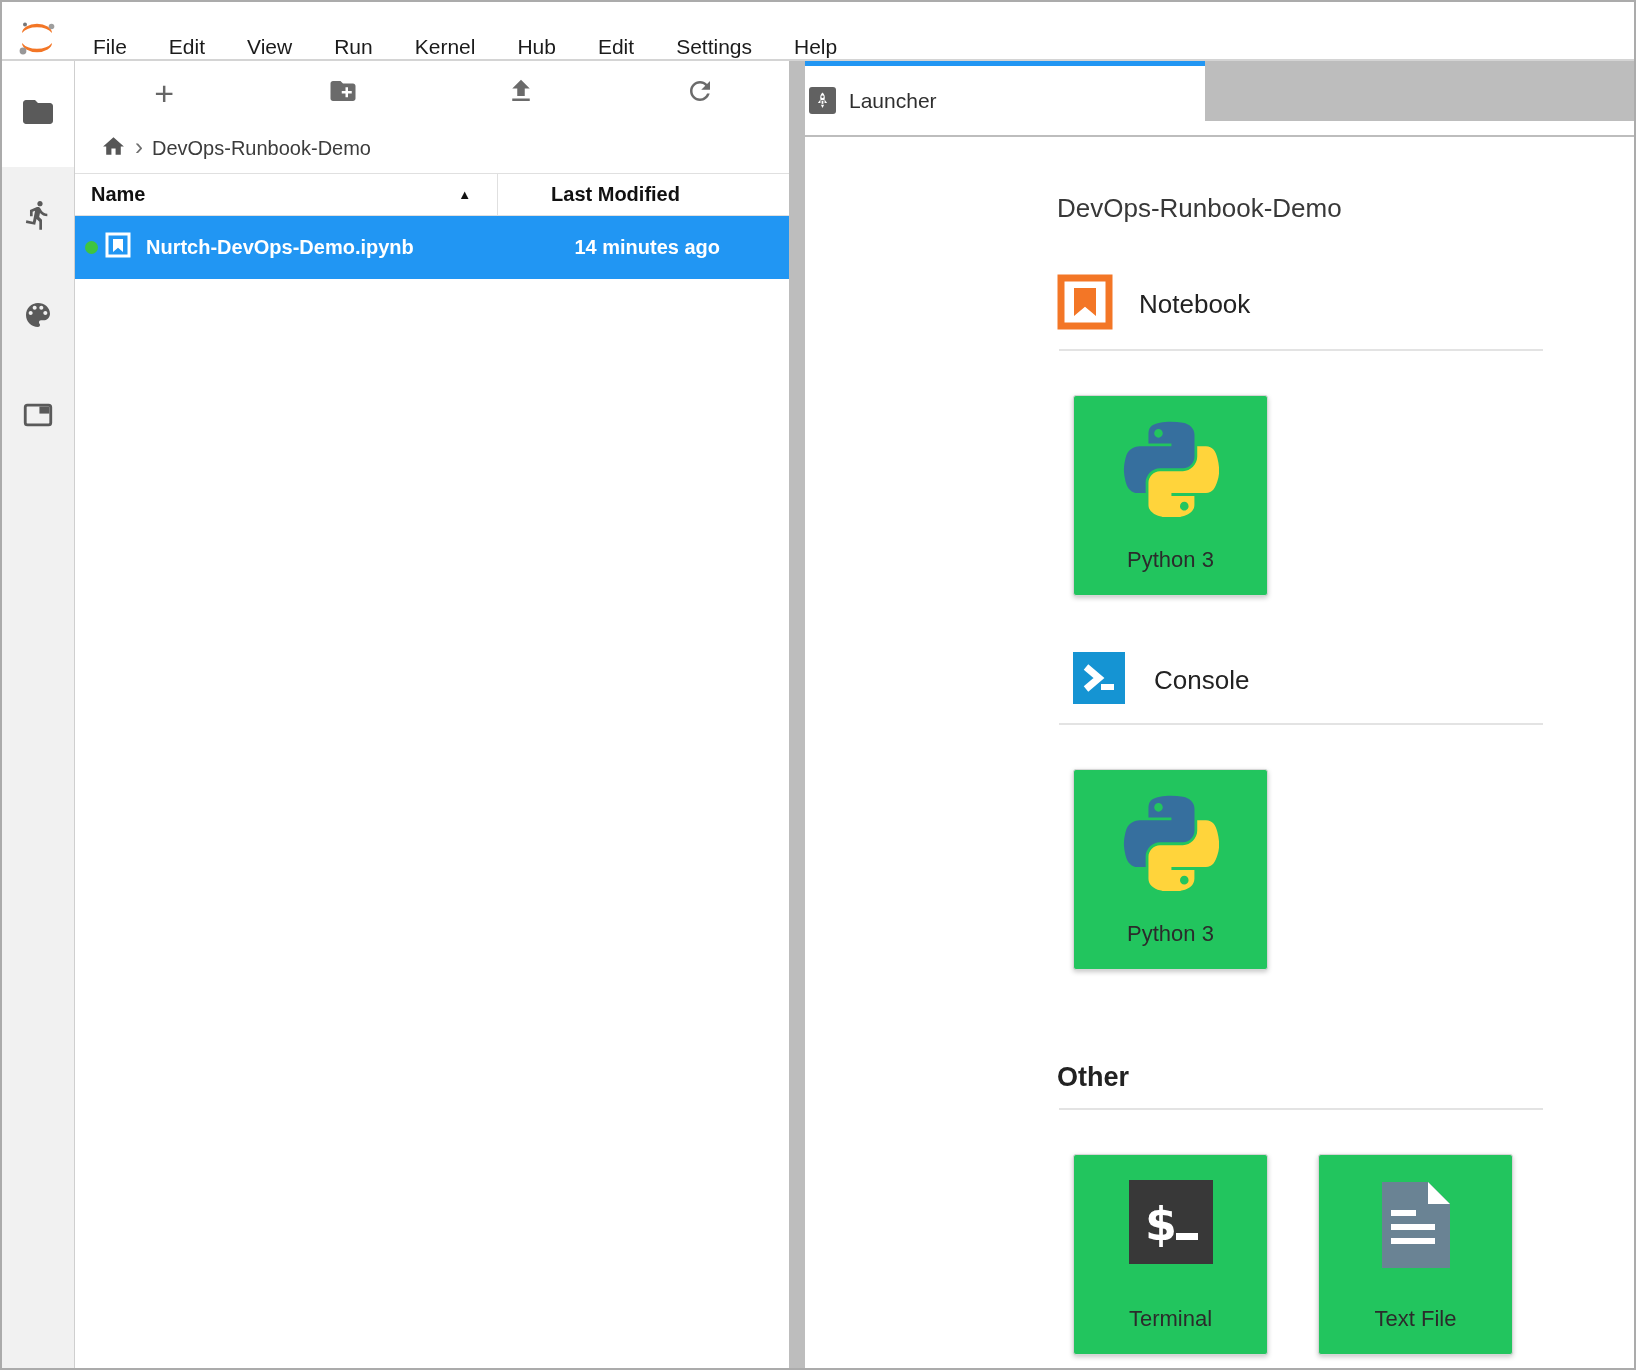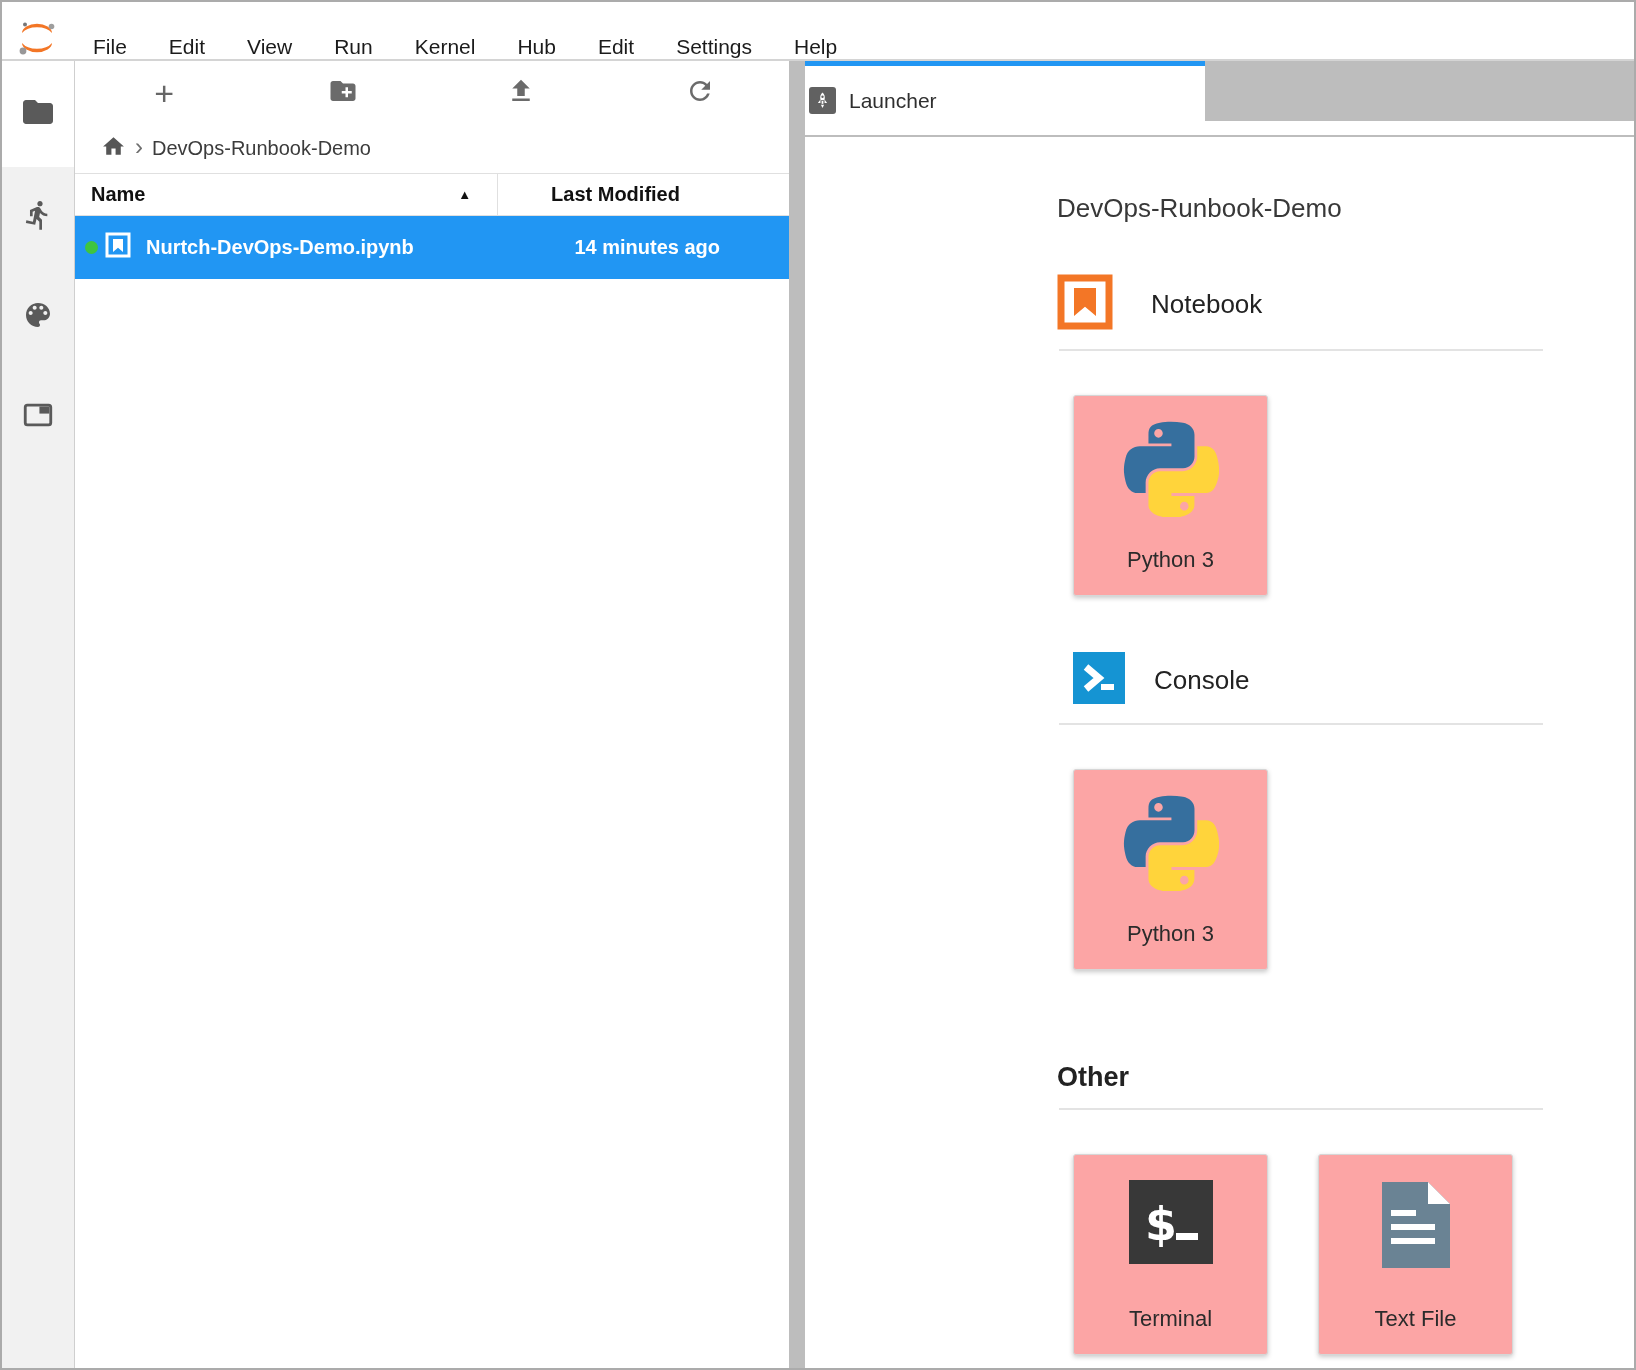--- a/index.html
+++ b/index.html
@@ -46,27 +46,27 @@
   
   .main { flex:1; display:flex; flex-direction:column; min-width:0; }
   .tabbar { height:76px; flex:0 0 76px; background:linear-gradient(to bottom,#bdbdbd 0,#bdbdbd 60px,#ffffff 60px); border-bottom:2px solid #bdbdbd; display:flex; }
   .tab { width:400px; height:100%; background:#fff; border-top:5px solid #2196F3; display:flex; align-items:center; padding-left:4px; gap:13px; }
   .tab-chip { width:27px; height:27px; border-radius:3px; background:#616161; display:flex; align-items:center; justify-content:center; }
   .tab-label { font-size:21px; color:#2f2f2f; }
 
   
   .launcher { flex:1; background:#fff; padding:56px 0 0 252px; overflow:hidden; }
   .launcher-title { font-size:26px; font-weight:normal; color:#383838; }
-  .section-head { display:flex; align-items:center; gap:38px; margin-top:50px; }
+  .section-head { display:flex; align-items:center; gap:26px; margin-top:50px; }
   .section-head.console-head { margin-top:56px; gap:29px; margin-left:16px; }
   .section-label { font-size:26px; color:#222; }
   .l-hr { width:484px; border:none; border-top:2px solid #e3e3e3; margin:15px 0 0 2px; }
   .other-label { font-size:27px; font-weight:bold; color:#222; margin-top:92px; }
   .cards-row { display:flex; gap:33px; }
-  .card { width:195px; height:201px; margin:44px 0 0 16px; background:#fca5a5; border:1px solid #d6d6d6; border-radius:3px; box-shadow:0 2px 5px rgba(0,0,0,.22); display:flex; flex-direction:column; align-items:center; justify-content:space-between; padding:25px 0 22px; cursor:pointer; }
+  .card { width:195px; height:201px; margin:44px 0 0 16px; background:#22c55e; border:1px solid #d6d6d6; border-radius:3px; box-shadow:0 2px 5px rgba(0,0,0,.22); display:flex; flex-direction:column; align-items:center; justify-content:space-between; padding:25px 0 22px; cursor:pointer; }
   .cards-row .card + .card { margin-left:17px; }
   .card-label { font-size:22px; color:#2b2b2b; }
 </style>
 </head>
 <body>
 
 <div class="window">
 
   <div class="menubar">
     <div class="logo">

